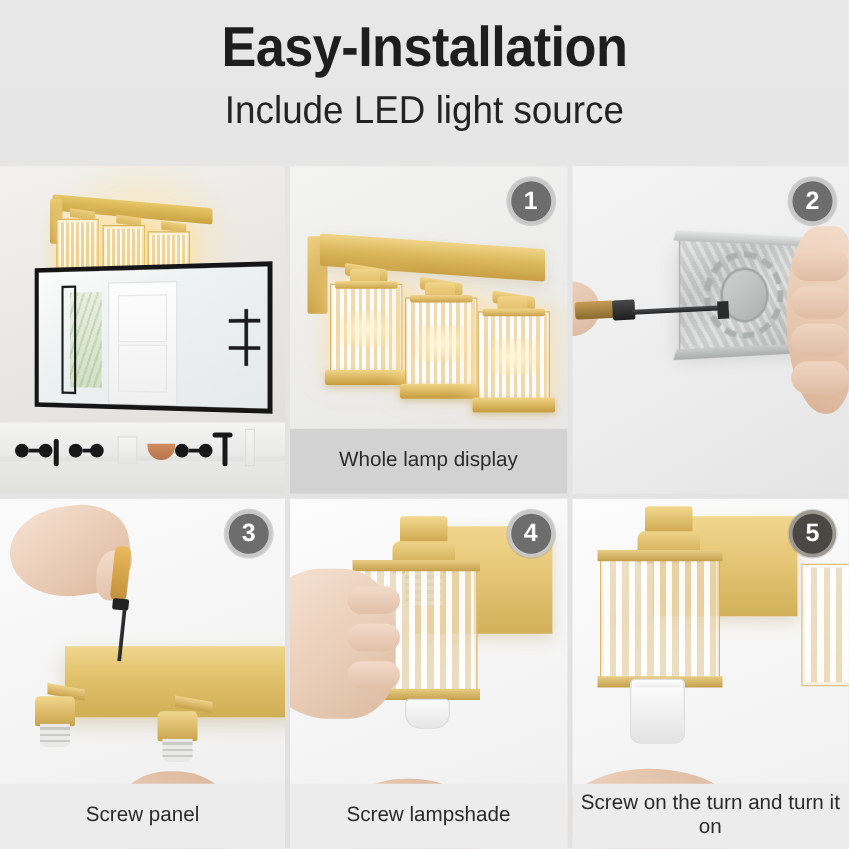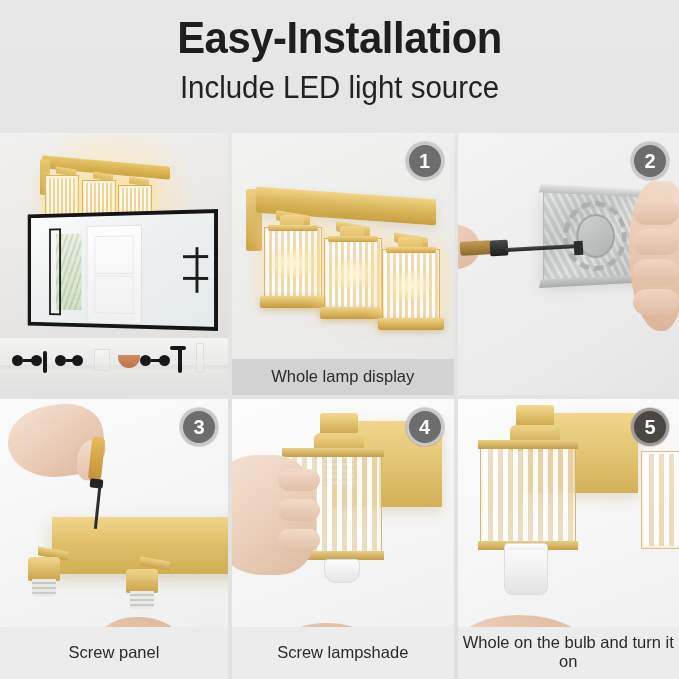--- a/index.html
+++ b/index.html
@@ -66,21 +66,21 @@
     position: absolute;
     inset: 0;
     overflow: hidden;
   }
 
   .caption-band {
     position: absolute;
     left: 0;
     right: 0;
     bottom: 0;
-    height: 36px;
+    height: 52px;
     display: flex;
     align-items: center;
     justify-content: center;
     text-align: center;
     font-size: 16.5px;
     color: #2b2b2b;
     line-height: 1.18;
     z-index: 6;
   }
   .row1 .caption-band { background: #d2d2d2; }
@@ -668,16 +668,16 @@
       </div>
       <div class="side-crystal"></div>
       <div class="bulb-cyl"></div>
       <div class="hand-bulb">
         <div class="f" style="left:18px;  top:14px; width:52px;"></div>
         <div class="f" style="left:26px;  top:36px; width:60px;"></div>
         <div class="f" style="left:34px;  top:56px; width:56px;"></div>
       </div>
     </div>
     <div class="badge dark">5</div>
-    <div class="caption-band two-line">Whole on the bulb and turn it on</div>
+    <div class="caption-band two-line">Screw on the turn and turn it on</div>
   </div>
 
 </div>
 
 </body></html>

